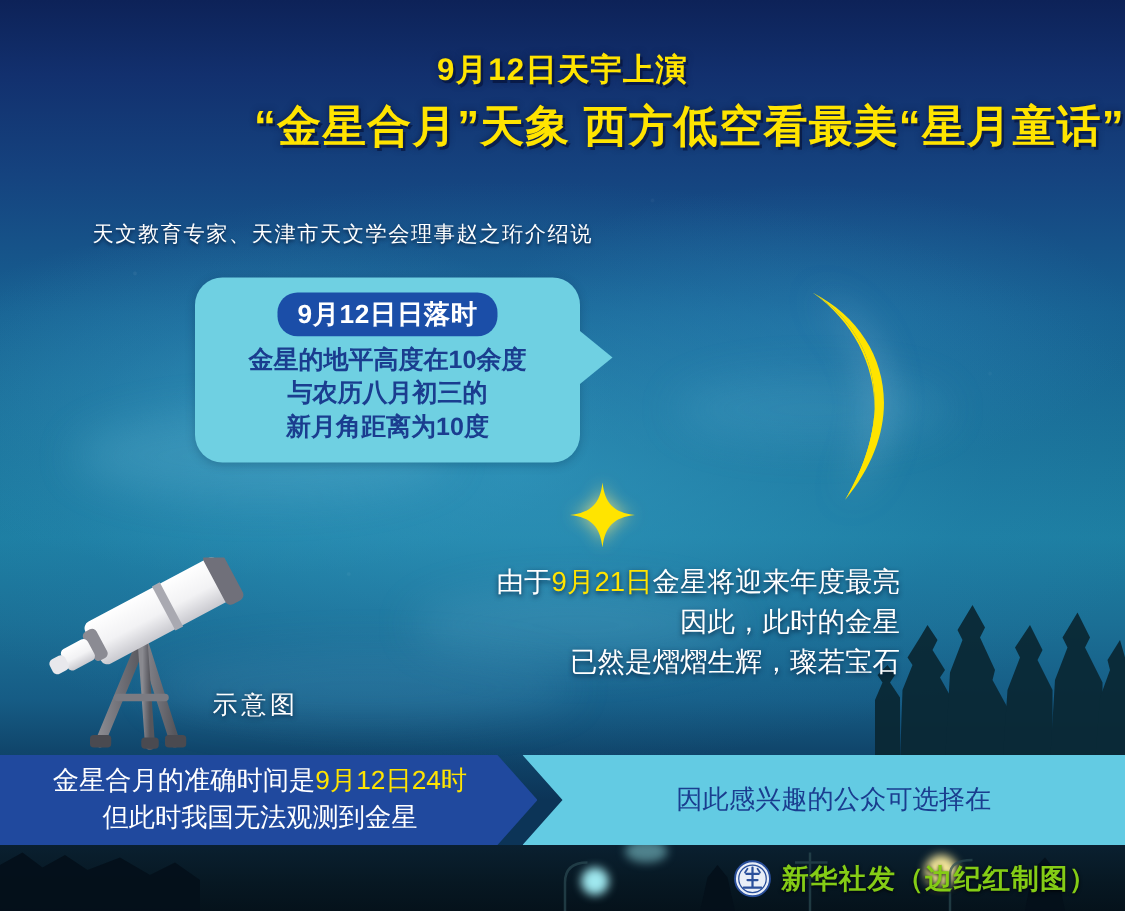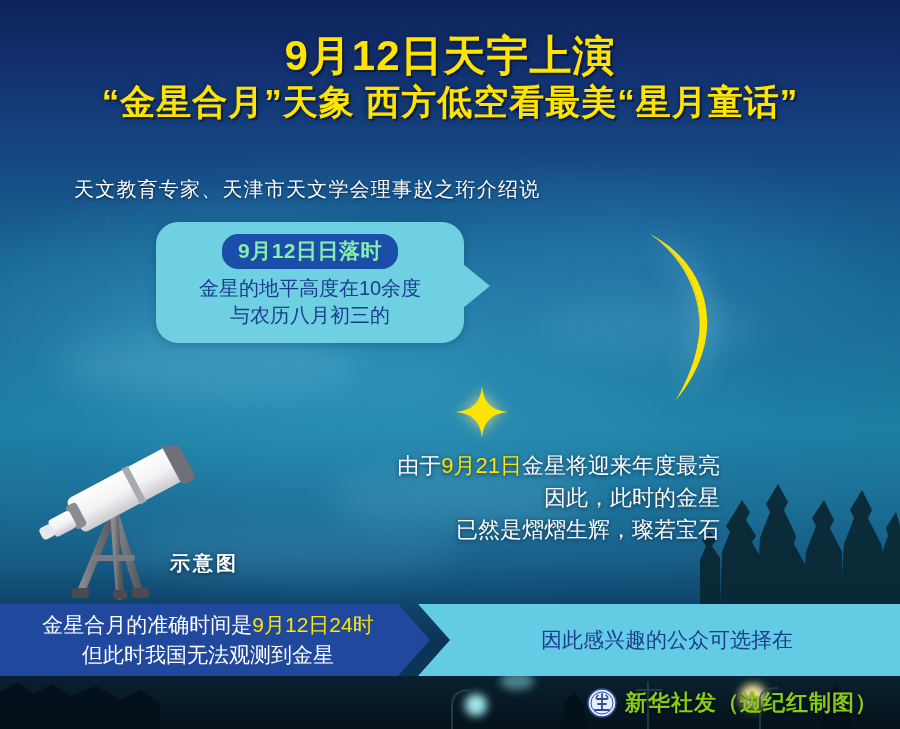--- a/index.html
+++ b/index.html
@@ -62,29 +62,29 @@
     text-align: center;
     z-index: 20;
   }
   .title-line1, .title-line2 {
     color: #ffe400;
     font-weight: bold;
     letter-spacing: 1px;
     text-shadow: 0 0 6px rgba(10,25,70,0.9), 2px 2px 0 rgba(5,15,50,0.6);
     white-space: nowrap;
   }
-  .title-line1 { font-size: 42px; line-height: 40px; }
-  .title-line2 { font-size: 35px; line-height: 44px; margin-top: 4px; }
+  .title-line1 { font-size: 25px; line-height: 40px; }
+  .title-line2 { font-size: 35px; line-height: 44px; margin-top: 4px; text-align: right; }
 
   
   .subtitle {
     position: absolute;
     left: 74px; top: 176px;
     color: #ffffff;
-    font-size: 20px;
+    font-size: 17px;
     letter-spacing: 1.2px;
     font-weight: 500;
     text-shadow: 0 1px 3px rgba(0,20,50,0.8);
     z-index: 20;
     white-space: nowrap;
   }
 
   
   .bubble-wrap {
     position: absolute;
@@ -106,33 +106,33 @@
     right: -26px;
     top: 42px;
     width: 0; height: 0;
     border-top: 22px solid transparent;
     border-bottom: 22px solid transparent;
     border-left: 27px solid #6fd0e2;
   }
   .bubble-badge {
     display: inline-block;
     background: #1b4ea8;
-    color: #86efac;
+    color: #ffffff;
     font-size: 21px;
     font-weight: bold;
     border-radius: 16px;
     padding: 3px 16px 4px 16px;
     letter-spacing: 0.5px;
     white-space: nowrap;
   }
   .bubble-line {
     color: #1a3d8f;
     font-size: 20px;
     line-height: 27px;
-    font-weight: 400;
+    font-weight: 700;
     white-space: nowrap;
   }
   .bubble-line.first { margin-top: 6px; }
 
   
   .moon {
     position: absolute;
     left: 620px; top: 230px;
     width: 110px; height: 175px;
     z-index: 15;
@@ -172,21 +172,21 @@
     left: 28px; top: 446px;
     width: 250px; height: 155px;
     z-index: 16;
   }
   .scope-label {
     position: absolute;
     left: 170px; top: 550px;
     color: #ffffff;
     font-size: 20px;
     letter-spacing: 3px;
-    font-weight: 700;
+    font-weight: 400;
     text-shadow: 0 1px 4px rgba(0,25,55,0.85);
     z-index: 20;
   }
 
   
   .trees-right { position: absolute; left: 690px; top: 440px; width: 210px; height: 170px; z-index: 10; }
 
   
   .night-band {
     position: absolute;
@@ -373,20 +373,21 @@
     <div class="title-line2">“金星合月”天象 西方低空看最美“星月童话”</div>
   </div>
 
   <div class="subtitle">天文教育专家、天津市天文学会理事赵之珩介绍说</div>
 
   <div class="bubble-wrap">
     <div class="bubble">
       <div class="bubble-badge">9月12日日落时</div>
       <div class="bubble-line first">金星的地平高度在10余度</div>
       <div class="bubble-line">与农历八月初三的</div>
+      <div class="bubble-line">新月角距离为10度</div>
     </div>
   </div>
 
   <div class="mid-text">
     <div class="mid-line"><span>由于</span><span class="hl-yellow">9月21日</span><span>金星将迎来年度最亮</span></div>
     <div class="mid-line">因此，此时的金星</div>
     <div class="mid-line">已然是熠熠生辉，璨若宝石</div>
   </div>
 
   <div class="bar-left">

